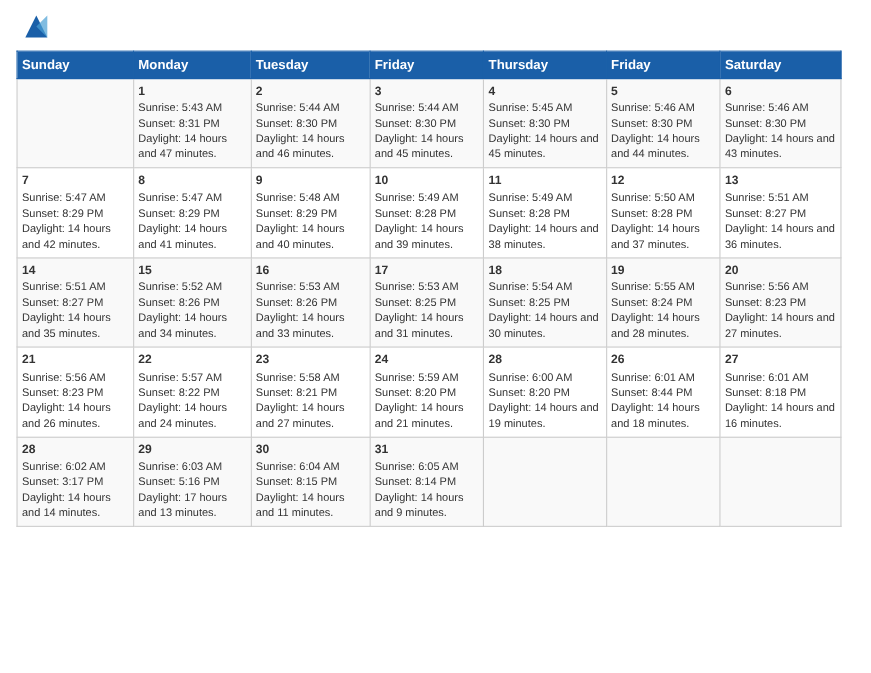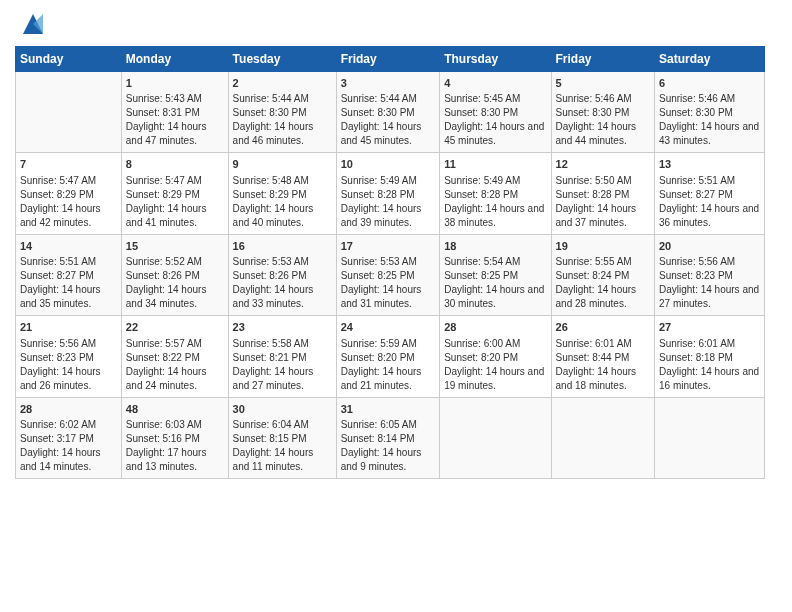--- a/index.html
+++ b/index.html
@@ -305,21 +305,21 @@
           </td>
         </tr>
         <tr>
           <td>
             <span class="day-num">28</span>
             <div>Sunrise: 6:02 AM</div>
             <div>Sunset: 3:17 PM</div>
             <div>Daylight: 14 hours and 14 minutes.</div>
           </td>
           <td>
-            <span class="day-num">48</span>
+            <span class="day-num">29</span>
             <div>Sunrise: 6:03 AM</div>
             <div>Sunset: 5:16 PM</div>
             <div>Daylight: 17 hours and 13 minutes.</div>
           </td>
           <td>
             <span class="day-num">30</span>
             <div>Sunrise: 6:04 AM</div>
             <div>Sunset: 8:15 PM</div>
             <div>Daylight: 14 hours and 11 minutes.</div>
           </td>

